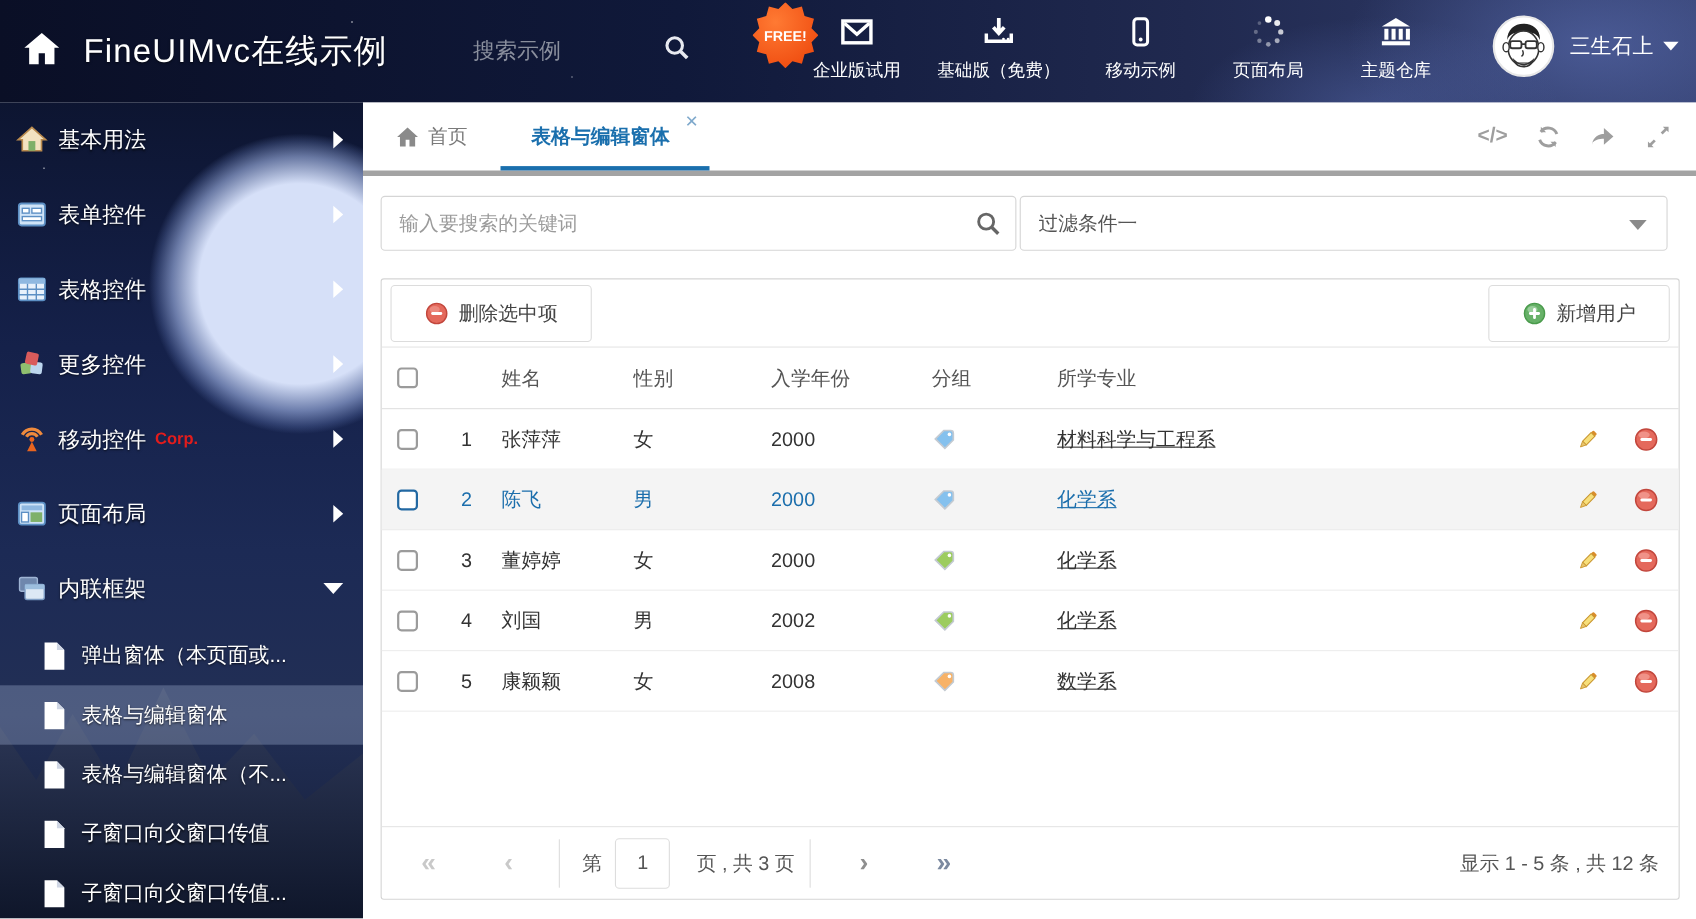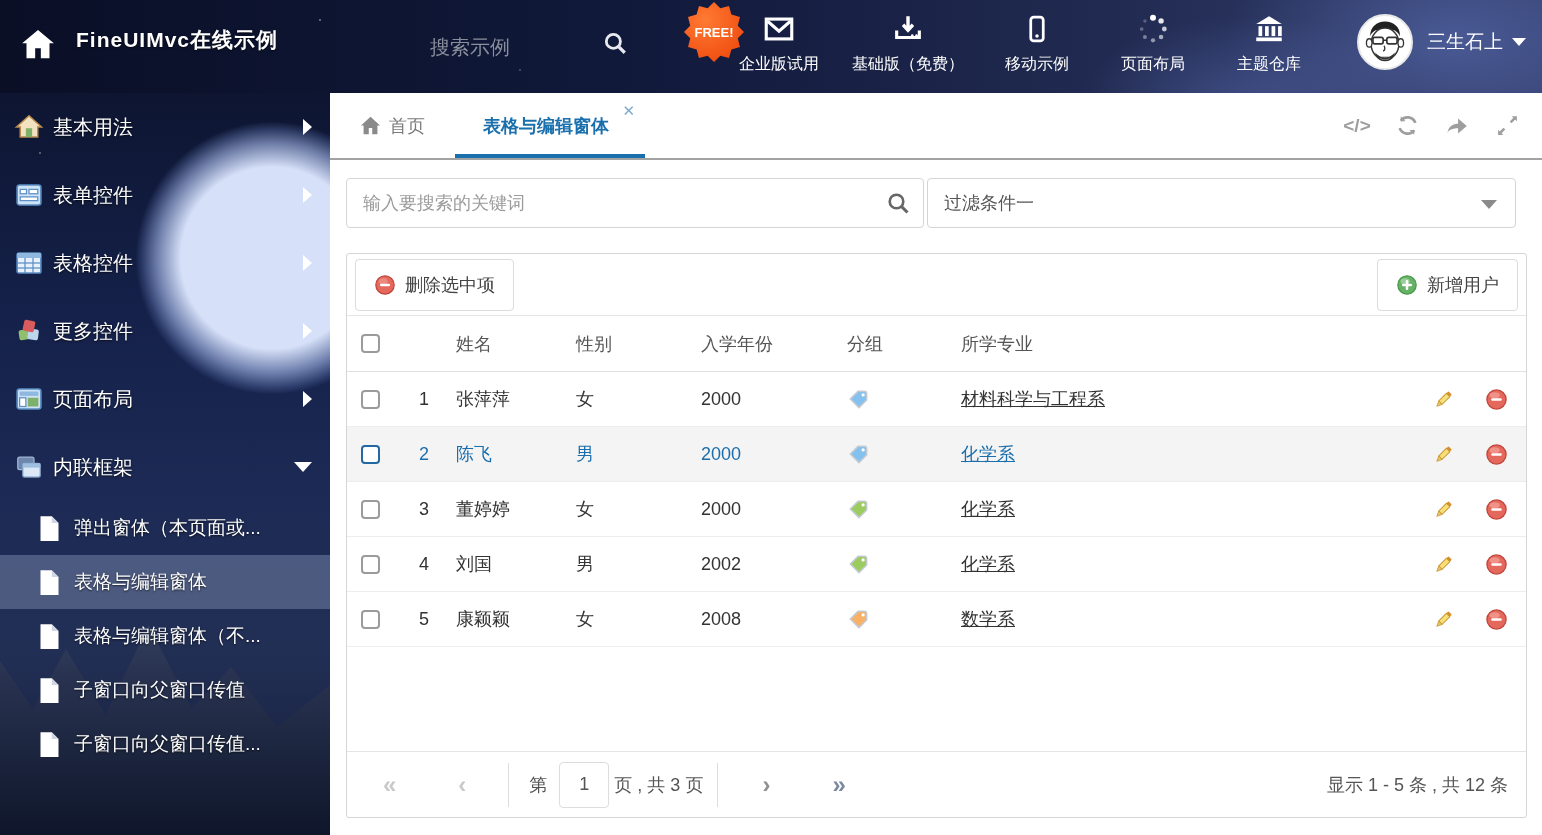--- a/index.html
+++ b/index.html
@@ -10,21 +10,21 @@
   
   .header { position:absolute; left:0; top:0; width:1542px; height:93px;
     background:
       radial-gradient(240px 120px at 1250px 100px, rgba(90,110,180,.45), transparent 70%),
       radial-gradient(300px 160px at 1450px 40px, rgba(95,115,185,.55), transparent 75%),
       radial-gradient(2px 2px at 320px 20px, rgba(255,255,255,.8), transparent 60%),
       radial-gradient(2px 2px at 520px 70px, rgba(255,255,255,.5), transparent 60%),
       linear-gradient(90deg,#0a0f26 0%,#10193a 40%,#20294f 70%,#333f6e 100%);
     color:#fff; z-index:5; }
   .logo-home { position:absolute; left:18px; top:25px; width:40px; height:40px; }
-  .app-title { position:absolute; left:76px; top:26px; font-size:21px; font-weight:bold;
+  .app-title { position:absolute; left:76px; top:26px; font-size:30px; font-weight:normal;
     letter-spacing:1px; text-shadow:0 1px 2px rgba(0,0,0,.6); }
   .hdr-search-input { position:absolute; left:430px; top:30px; width:155px; height:34px;
     background:transparent; border:none; outline:none; color:#cfd3dd; font-size:20px; }
   .hdr-search-input::placeholder { color:#8a8f9d; }
   .hdr-search-icon { position:absolute; left:602px; top:30px; width:26px; height:26px; }
   .free-badge { position:absolute; left:684px; top:2px; width:60px; height:60px;
     background:radial-gradient(circle at 35% 30%, #ff7a33, #f04f12 75%);
     clip-path:polygon(100% 50%,89.6% 60.6%,93.3% 75%,79% 79%,75% 93.3%,60.6% 89.6%,50% 100%,39.4% 89.6%,25% 93.3%,21% 79%,6.7% 75%,10.4% 60.6%,0% 50%,10.4% 39.4%,6.7% 25%,21% 21%,25% 6.7%,39.4% 10.4%,50% 0%,60.6% 10.4%,75% 6.7%,79% 21%,93.3% 25%,89.6% 39.4%);
     display:flex; align-items:center; justify-content:center; font-size:13px; font-weight:bold;
     color:#fff; z-index:7; }
@@ -61,21 +61,21 @@
   .menu-item .arrow-dn { margin-left:auto; width:0; height:0; border-left:9px solid transparent;
     border-right:9px solid transparent; border-top:10px solid #fff; }
   .submenu-item { height:54px; display:flex; align-items:center; padding-left:38px; cursor:pointer; }
   .submenu-item.selected { background:rgba(150,165,200,.38); }
   .submenu-item .sicon { width:23px; height:27px; margin-right:13px; flex:0 0 23px; }
   .submenu-item .slabel { color:#fff; font-size:19px; white-space:nowrap; overflow:hidden;
     text-shadow:0 1px 2px rgba(0,0,0,.7); }
 
   
   .main { position:absolute; left:330px; top:93px; width:1212px; height:742px; background:#fff; }
-  .tabbar { position:relative; height:67px; border-bottom:2px solid #a3a3a3; display:flex; align-items:stretch; }
+  .tabbar { position:relative; height:67px; border-bottom:5px solid #a3a3a3; display:flex; align-items:stretch; }
   .tab { display:flex; align-items:center; padding:0 30px; font-size:18px; color:#7a7a7a;
     cursor:pointer; position:relative; }
   .tab .tab-home { width:21px; height:19px; margin-right:8px; }
   .tab.active { color:#1a6fad; font-weight:bold; padding:0 36px 0 28px; }
   .tab.active::after { content:""; position:absolute; left:0; right:0; bottom:0; height:4px; background:#1a6fad; }
   .tab-close { position:absolute; top:10px; right:10px; font-size:15px; font-weight:bold;
     color:#7fa9cc; cursor:pointer; line-height:1; }
   .tab-tools { margin-left:auto; display:flex; align-items:center; gap:24px; padding-right:22px; }
   .tool-icon { width:26px; height:26px; color:#9e9e9e; cursor:pointer; display:flex;
     align-items:center; justify-content:center; font-weight:bold; font-size:19px; }
@@ -90,21 +90,21 @@
   .select-box { position:relative; width:589px; height:50px; border:1px solid #d5d5d5;
     border-radius:4px; display:flex; align-items:center; padding:0 16px; font-size:18px;
     color:#555; cursor:pointer; }
   .select-box .sel-caret { position:absolute; right:18px; top:21px; width:0; height:0;
     border-left:8px solid transparent; border-right:8px solid transparent; border-top:9px solid #8a8a8a; }
 
   .panel { position:absolute; left:16px; top:160px; width:1181px; height:565px;
     border:1px solid #d5d5d5; border-radius:3px; display:flex; flex-direction:column; background:#fff; }
   .toolbar { height:62px; border-bottom:1px solid #e5e5e5; display:flex; align-items:center;
     padding:0 8px; }
-  .btn { display:flex; align-items:center; gap:9px; height:52px; padding:0 18px;
+  .btn { display:flex; align-items:center; gap:9px; height:52px; padding:0 30px;
     border:1px solid #dcdcdc; border-radius:4px; background:#fff; font-size:18px; color:#444;
     cursor:pointer; }
   .btn .bicon { width:22px; height:22px; }
   .btn-add { margin-left:auto; }
 
   .grid-header, .grid-row { display:grid;
     grid-template-columns:48px 36px 145px 125px 146px 114px 1fr 46px 60px;
     align-items:center; }
   .grid-header { height:56px; border-bottom:1px solid #e0e0e0; color:#555; font-size:18px; }
   .grid-row { height:55px; border-bottom:1px solid #ededed; color:#333; font-size:18px; }
@@ -266,20 +266,31 @@
         <svg class="micon" viewBox="0 0 24 24">
           <rect x="4" y="11" width="8" height="8" rx="1.5" fill="#8fbf6f" transform="rotate(-8 8 15)"></rect>
           <rect x="11" y="10.5" width="8.5" height="8.5" rx="1.5" fill="#bcd6ee" transform="rotate(7 15 15)"></rect>
           <rect x="7.5" y="3.5" width="9" height="9" rx="1.5" fill="#d95b5b" transform="rotate(12 12 8)"></rect>
         </svg>
         <span class="mlabel">更多控件</span>
         <span class="arrow"></span>
       </div>
       <div class="menu-item">
         <svg class="micon" viewBox="0 0 24 24">
+          <path d="M5 9a8 8 0 0 1 14 0" fill="none" stroke="#ef8a3c" stroke-width="2.4"></path>
+          <path d="M8 10.5a4.6 4.6 0 0 1 8 0" fill="none" stroke="#ef8a3c" stroke-width="2.2"></path>
+          <circle cx="12" cy="12.5" r="1.8" fill="#e8641f"></circle>
+          <path d="M12 14 8.5 21h7z" fill="#e8641f"></path>
+        </svg>
+        <span class="mlabel">移动控件</span>
+        <span class="corp">Corp.</span>
+        <span class="arrow"></span>
+      </div>
+      <div class="menu-item">
+        <svg class="micon" viewBox="0 0 24 24">
           <rect x="2.5" y="4" width="19" height="16" rx="2" fill="#cfe3f7" stroke="#5c8fc4" stroke-width="1.3"></rect>
           <rect x="4.5" y="6" width="15" height="3.5" fill="#8fb8e0"></rect>
           <rect x="4.5" y="11" width="5" height="7" fill="#fff" stroke="#5c8fc4"></rect>
           <rect x="11" y="11" width="8.5" height="7" fill="#7fb069"></rect>
         </svg>
         <span class="mlabel">页面布局</span>
         <span class="arrow"></span>
       </div>
       <div class="menu-item">
         <svg class="micon" viewBox="0 0 24 24">
@@ -589,21 +600,21 @@
       </div>
 
       <div class="grid-spacer"></div>
 
       <div class="pager">
         <span class="pg-nav pg-disabled" style="margin-left:36px">«</span>
         <span class="pg-nav pg-disabled" style="margin-left:62px">‹</span>
         <span class="pg-sep" style="margin-left:42px"></span>
         <span style="margin-left:20px">第</span>
         <input class="pg-input" style="margin-left: 12px;" value="1">
-        <span style="margin-left:5px">页 , 共 3 页</span>
+        <span style="margin-left:24px">页 , 共 3 页</span>
         <span class="pg-sep" style="margin-left:14px"></span>
         <span class="pg-nav pg-enabled" style="margin-left:44px">›</span>
         <span class="pg-nav pg-enabled last" style="margin-left:62px">»</span>
         <span class="pg-summary">显示 1 - 5 条 , 共 12 条</span>
       </div>
     </div>
   </div>
 </div>
 
 </body></html>

